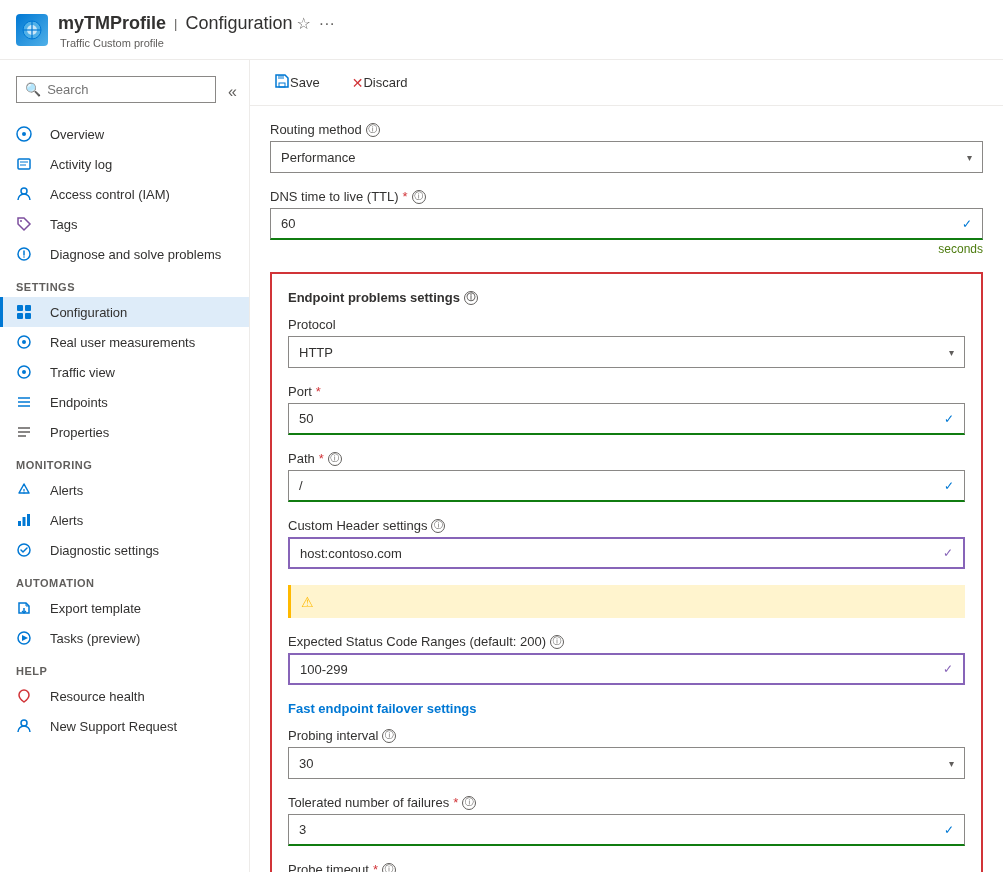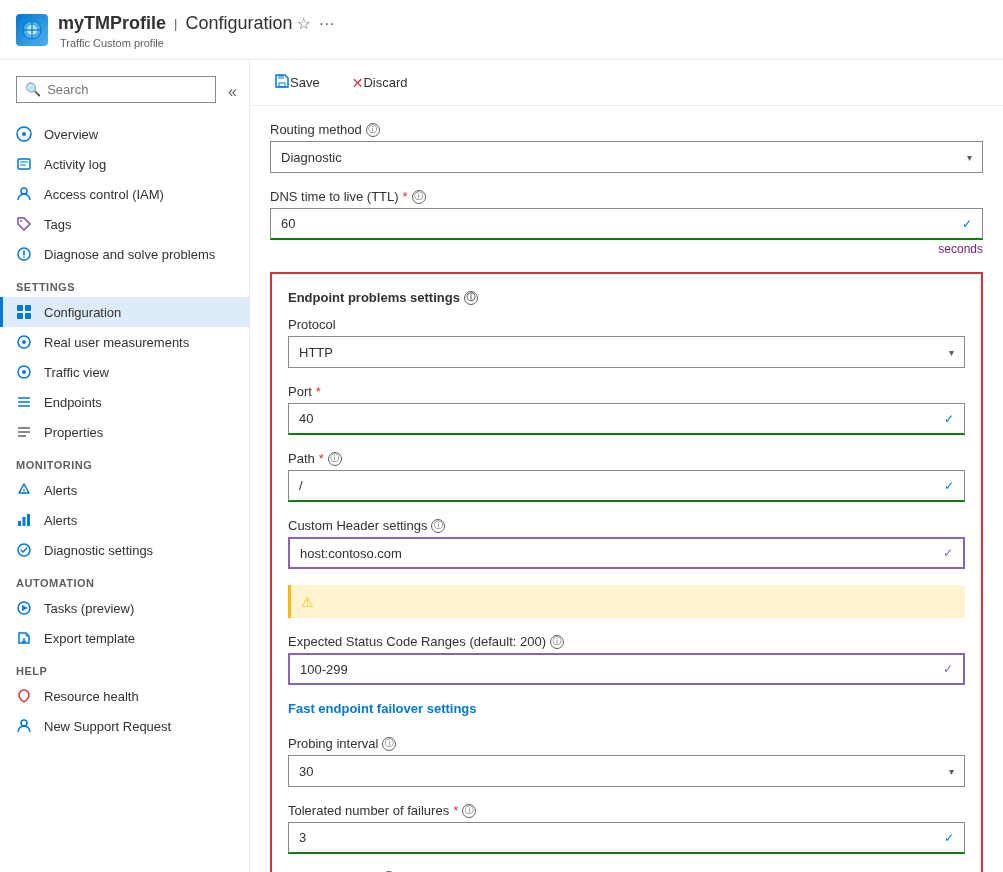--- a/index.html
+++ b/index.html
@@ -18,21 +18,21 @@
 
     
     .main-layout { display: flex; flex: 1; overflow: hidden; }
 
     
     .sidebar { width: 250px; min-width: 250px; border-right: 1px solid #edebe9; overflow-y: auto; padding: 8px 0; background: #fff; }
     .search-box { margin: 4px 8px 8px; display: flex; align-items: center; border: 1px solid #8a8886; padding: 5px 8px; gap: 6px; }
     .search-box input { border: none; outline: none; font-size: 13px; width: 100%; color: #605e5c; }
     .collapse-btn { margin-left: auto; background: none; border: none; cursor: pointer; font-size: 16px; color: #605e5c; padding: 0 4px; }
 
-    .nav-item { display: flex; align-items: center; padding: 7px 12px 7px 16px; cursor: pointer; gap: 12px; color: #323130; text-decoration: none; }
+    .nav-item { display: flex; align-items: center; padding: 7px 12px 7px 16px; cursor: pointer; gap: 18px; color: #323130; text-decoration: none; }
     .nav-item.active { background: #deecf9; border-left: 3px solid #0078d4; padding-left: 13px; }
     .nav-item .icon { width: 16px; height: 16px; display: flex; align-items: center; justify-content: center; flex-shrink: 0; }
 
     .nav-section-label { font-size: 11px; font-weight: 600; color: #605e5c; padding: 12px 16px 4px; text-transform: uppercase; letter-spacing: 0.5px; }
 
     
     .content { flex: 1; overflow-y: auto; padding: 0; }
     .toolbar { display: flex; align-items: center; padding: 8px 16px; gap: 16px; border-bottom: 1px solid #edebe9; }
     .toolbar-btn { display: flex; align-items: center; background: none; border: none; cursor: pointer; font-size: 13px; color: #323130; padding: 5px 8px; }
     .toolbar-btn .icon { font-size: 14px; }
@@ -41,30 +41,30 @@
     .form-area { padding: 16px 20px; }
 
     .field-group { margin-bottom: 16px; }
     .field-label { font-size: 13px; color: #323130; margin-bottom: 4px; display: flex; align-items: center; gap: 4px; }
     .field-label .required { color: #d13438; }
     .info-icon { width: 14px; height: 14px; border-radius: 50%; border: 1px solid #605e5c; display: inline-flex; align-items: center; justify-content: center; font-size: 9px; color: #605e5c; cursor: pointer; }
 
     .select-field { width: 100%; border: 1px solid #8a8886; padding: 6px 10px; font-size: 13px; display: flex; align-items: center; justify-content: space-between; cursor: pointer; background: #fff; min-height: 32px; }
     .select-field .chevron { color: #605e5c; font-size: 10px; }
     .select-field .check { color: #0078d4; font-size: 12px; }
-    .seconds-label { font-size: 12px; color: #701a75; margin-top: 2px; text-align: right; }
+    .seconds-label { font-size: 12px; color: #4d7c0f; margin-top: 2px; text-align: right; }
 
     
     .endpoint-section { border: 2px solid #d13438; padding: 16px; margin-bottom: 16px; }
     .section-title { font-size: 13px; font-weight: 600; color: #323130; margin-bottom: 12px; display: flex; align-items: center; gap: 4px; }
 
     .warning-bar { display: flex; align-items: flex-start; gap: 8px; background: #fff4ce; padding: 8px 10px; margin-bottom: 16px; border-left: 3px solid #ffb900; font-size: 12px; color: #323130; }
     .warning-icon { color: #ffb900; font-size: 14px; flex-shrink: 0; margin-top: 1px; }
 
-    .fast-failover-title { font-size: 13px; font-weight: 600; color: #0078d4; margin-bottom: 20px; }
+    .fast-failover-title { font-size: 13px; font-weight: 600; color: #0078d4; margin-bottom: 12px; }
 
     
     ::-webkit-scrollbar { width: 6px; }
     ::-webkit-scrollbar-track { background: #f3f2f1; }
     ::-webkit-scrollbar-thumb { background: #c8c6c4; border-radius: 3px; }
 
     
     .icon-overview { color: #0078d4; }
     .icon-activity { color: #0078d4; }
     .icon-iam { color: #0078d4; }
@@ -248,38 +248,38 @@
             <circle cx="8" cy="8" r="6" fill="none" stroke="#0078d4" stroke-width="1.5"></circle>
             <path d="M5 8l2 2 4-4" fill="none" stroke="#0078d4" stroke-width="1.5" stroke-linecap="round" stroke-linejoin="round"></path>
           </svg>
       </span>
       <span>Diagnostic settings</span>
     </div>
 
     <div class="nav-section-label">Automation</div>
 
     <div class="nav-item">
-      <span class="icon icon-tasks">
-        <svg width="16" height="16" viewBox="0 0 16 16">
-            <circle cx="8" cy="8" r="6" fill="none" stroke="#0078d4" stroke-width="1.5"></circle>
-            <polygon points="6,5 12,8 6,11" fill="#0078d4"></polygon>
-          </svg>
-      </span>
-      <span>Tasks (preview)</span>
-    </div>
-    <div class="nav-item">
       <span class="icon icon-export">
         <svg width="16" height="16" viewBox="0 0 16 16">
             <path d="M3 3h7l3 3v7H3V3z" fill="none" stroke="#0078d4" stroke-width="1.5"></path>
             <path d="M10 3v3h3" fill="none" stroke="#0078d4" stroke-width="1"></path>
             <line x1="8" y1="8" x2="8" y2="13" stroke="#0078d4" stroke-width="1.5"></line>
             <path d="M6 11l2 2 2-2" fill="none" stroke="#0078d4" stroke-width="1.2"></path>
           </svg>
       </span>
       <span>Export template</span>
+    </div>
+    <div class="nav-item">
+      <span class="icon icon-tasks">
+        <svg width="16" height="16" viewBox="0 0 16 16">
+            <circle cx="8" cy="8" r="6" fill="none" stroke="#0078d4" stroke-width="1.5"></circle>
+            <polygon points="6,5 12,8 6,11" fill="#0078d4"></polygon>
+          </svg>
+      </span>
+      <span>Tasks (preview)</span>
     </div>
 
     <div class="nav-section-label">Help</div>
 
     <div class="nav-item">
       <span class="icon icon-health">
         <svg width="16" height="16" viewBox="0 0 16 16">
             <path d="M8 14s-5-3.5-5-7a5 5 0 0110 0c0 3.5-5 7-5 7z" fill="none" stroke="#d13438" stroke-width="1.5"></path>
           </svg>
       </span>
@@ -316,21 +316,21 @@
     </div>
 
     <div class="form-area">
 
       <div class="field-group">
         <div class="field-label">
           <span>Routing method</span>
           <span class="info-icon">ⓘ</span>
         </div>
         <div class="select-field">
-          <span>Diagnostic</span>
+          <span>Performance</span>
           <span class="chevron">▾</span>
         </div>
       </div>
 
       <div class="field-group">
         <div class="field-label">
           <span>DNS time to live (TTL)</span>
           <span class="required">*</span>
           <span class="info-icon">ⓘ</span>
         </div>
@@ -356,21 +356,21 @@
             <span class="chevron">▾</span>
           </div>
         </div>
 
         <div class="field-group">
           <div class="field-label">
             <span>Port</span>
             <span class="required">*</span>
           </div>
           <div class="select-field" style="border-bottom: 2px solid #107c10;">
-            <span>40</span>
+            <span>50</span>
             <span class="check">✓</span>
           </div>
         </div>
 
         <div class="field-group">
           <div class="field-label">
             <span>Path</span>
             <span class="required">*</span>
             <span class="info-icon">ⓘ</span>
           </div>

